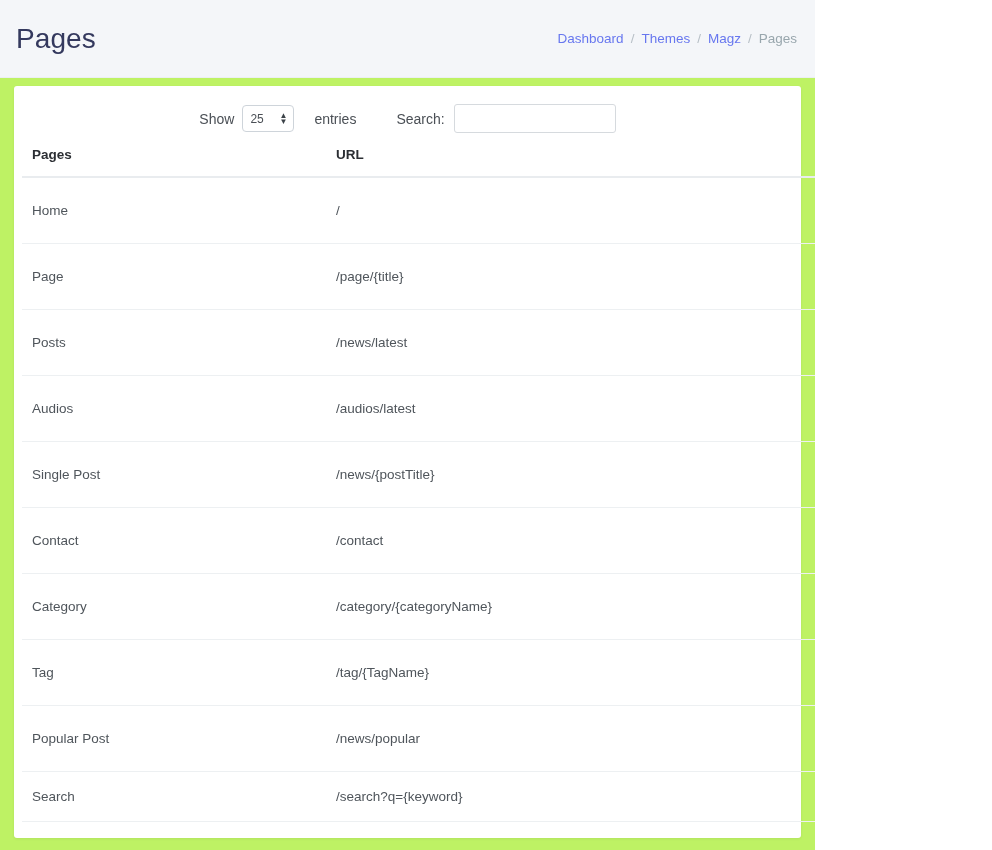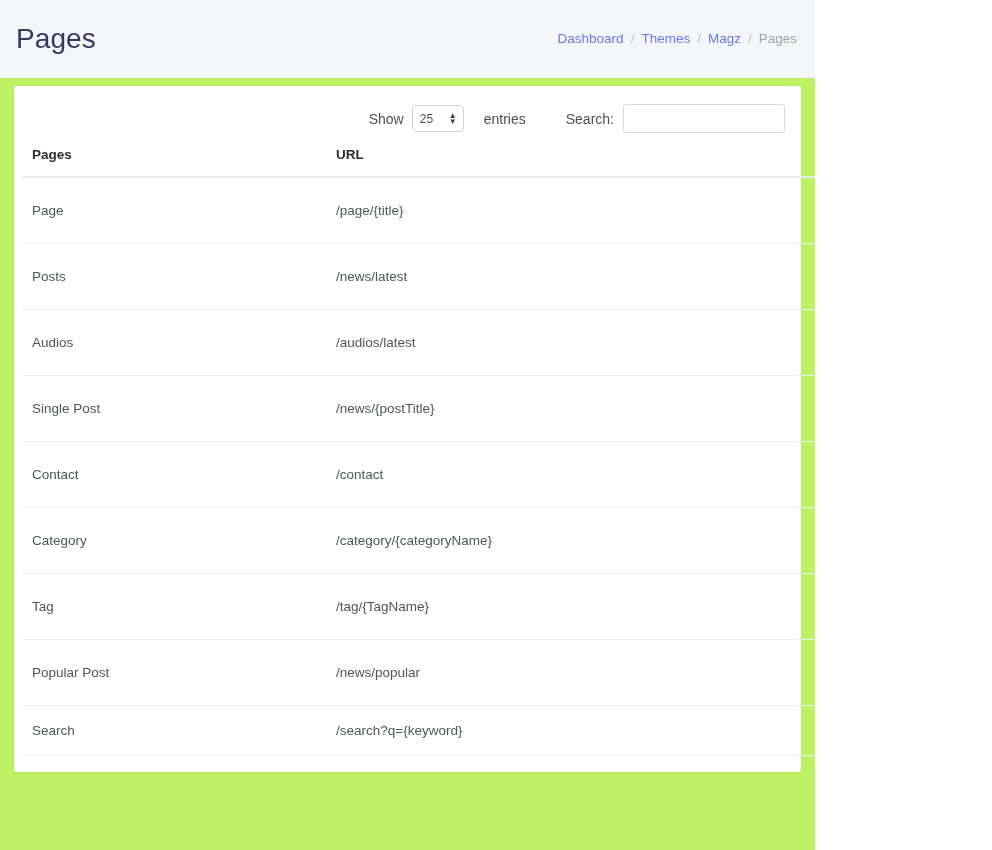--- a/index.html
+++ b/index.html
@@ -59,21 +59,21 @@
     margin: 8px 14px 0 14px;
     background: #ffffff;
     border-radius: 3px;
     box-shadow: 0 1px 3px rgba(22,33,46,0.07);
     padding: 18px 8px 16px 8px;
   }
 
   .datatable-top {
     display: flex;
     align-items: center;
-    justify-content: flex-end;
+    justify-content: center;
     padding: 0 8px;
     margin-bottom: 14px;
     gap: 40px;
   }
   .length-box {
     display: flex;
     align-items: center;
     font-size: 14px;
     color: #4a4f55;
   }
@@ -214,20 +214,32 @@
     <table class="dt">
       <thead>
         <tr>
           <th class="col-pages">Pages</th>
           <th class="col-url">URL</th>
           <th class="col-action">Action</th>
         </tr>
       </thead>
       <tbody id="table-body">
           <tr>
+            <td class="col-pages">Home</td>
+            <td class="col-url">/</td>
+            <td class="col-action"><button class="btn-edit">
+                <span>
+                  <svg width="14" height="14" viewBox="0 0 16 16" aria-hidden="true">
+                    <path d="M11.9 1.3a1.1 1.1 0 0 1 1.55 0l1.25 1.25a1.1 1.1 0 0 1 0 1.55l-1.0 1.0-2.8-2.8 1.0-1.0z" fill="#4a3a06"></path>
+                    <path d="M10.2 3.0l2.8 2.8-7.0 7.0-3.5 0.7 0.7-3.5 7.0-7.0z" fill="#4a3a06"></path>
+                  </svg>
+                </span>
+              </button></td>
+          </tr>
+          <tr>
             <td class="col-pages">Page</td>
             <td class="col-url">/page/{title}</td>
             <td class="col-action"><button class="btn-edit">
                 <span>
                   <svg width="14" height="14" viewBox="0 0 16 16" aria-hidden="true">
                     <path d="M11.9 1.3a1.1 1.1 0 0 1 1.55 0l1.25 1.25a1.1 1.1 0 0 1 0 1.55l-1.0 1.0-2.8-2.8 1.0-1.0z" fill="#4a3a06"></path>
                     <path d="M10.2 3.0l2.8 2.8-7.0 7.0-3.5 0.7 0.7-3.5 7.0-7.0z" fill="#4a3a06"></path>
                   </svg>
                 </span>
               </button></td>

